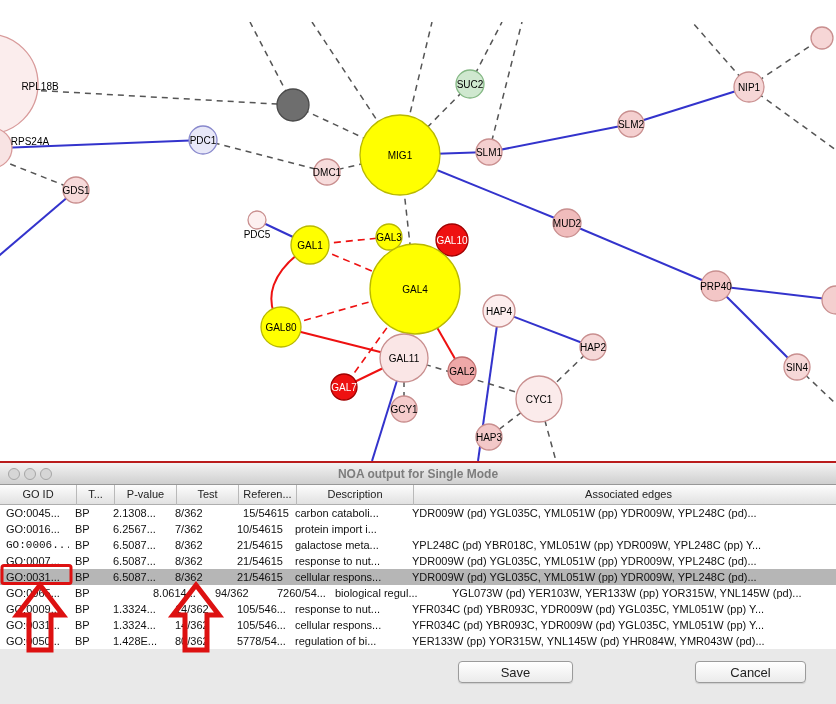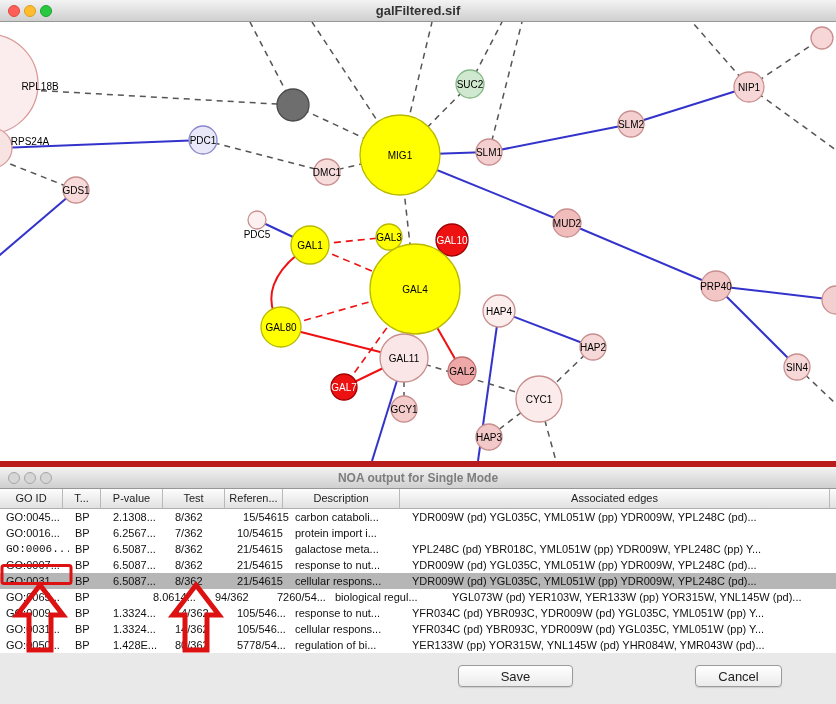--- a/index.html
+++ b/index.html
@@ -18,55 +18,49 @@
   .l1 { left:8px; }  .l2 { left:24px; }  .l3 { left:40px; }
   .red    { background:#ff5f57; border:1px solid #d94c44; }
   .yellow { background:#febc2e; border:1px solid #d9a022; }
   .green  { background:#28c840; border:1px solid #1ea231; }
   .gray   { background:#d6d6d6; border:1px solid #a6a6a6; }
 
   #network-window { top:0; height:461px; background:#fff; }
   #graph-svg { position:absolute; top:22px; left:0; }
   #graph-svg text { font:10px "Liberation Sans", sans-serif; }
 
-  #noa-window { top:461px; height:243px; background:#e9e9e9; border-top:6px solid #b91c1c; }
+  #noa-window { top:461px; height:243px; background:#e9e9e9; border-top:2px solid #b91c1c; }
   #noa-window .titlebar { height:22px; }
   #noa-window .title { color:#7d7d7d; font-size:12px; }
 
   #table-header { position:absolute; top:22px; left:0; width:836px; height:20px;
                   display:flex; background:linear-gradient(#fdfdfd,#e1e1e1);
                   border-bottom:1px solid #aeaeae; }
   .th { height:20px; line-height:19px; font-size:11px; color:#222; text-align:center;
         border-right:1px solid #b9b9b9; overflow:hidden; white-space:nowrap; flex:none; }
   #table-body { position:absolute; top:42px; left:0; width:836px; background:#fff; }
   .tr { display:flex; height:16px; background:#fff; }
   .tr.selected { background:#b6b6b6; }
   .td { height:16px; line-height:16px; font-size:11px; color:#111; padding-left:6px;
         overflow:hidden; white-space:nowrap; flex:none; }
 
   .mac-btn { position:absolute; height:22px; border:1px solid #9b9b9b; border-radius:4px;
              background:linear-gradient(#ffffff,#ebebeb); font-size:13px; color:#222;
              font-family:"Liberation Sans", sans-serif;
              box-shadow:0 1px 1px rgba(0,0,0,0.12); }
   #save-btn   { left:458px; top:198px; width:115px; }
-  #cancel-btn { left:695px; top:198px; width:87px; }
+  #cancel-btn { left:695px; top:198px; width:111px; }
 
   #annotations { position:absolute; left:0; top:0; width:836px; height:704px;
                  pointer-events:none; z-index:50; }
 </style>
 </head>
 <body>
 
 <div class="window" id="network-window">
-  <div class="titlebar">
-    <span class="light red l1"></span>
-    <span class="light yellow l2"></span>
-    <span class="light green l3"></span>
-    <span class="title">galFiltered.sif</span>
-  </div>
   <svg id="graph-svg" width="836" height="439" viewBox="0 0 836 439">
       <line x1="0" y1="126" x2="203" y2="118" stroke="#3333cc" stroke-width="2"></line>
       <line x1="76" y1="168" x2="-6" y2="238" stroke="#3333cc" stroke-width="2"></line>
       <line x1="400" y1="133" x2="489" y2="130" stroke="#3333cc" stroke-width="2"></line>
       <line x1="489" y1="130" x2="631" y2="102" stroke="#3333cc" stroke-width="2"></line>
       <line x1="631" y1="102" x2="749" y2="65" stroke="#3333cc" stroke-width="2"></line>
       <line x1="400" y1="133" x2="567" y2="201" stroke="#3333cc" stroke-width="2"></line>
       <line x1="567" y1="201" x2="716" y2="264" stroke="#3333cc" stroke-width="2"></line>
       <line x1="716" y1="264" x2="836" y2="278" stroke="#3333cc" stroke-width="2"></line>
       <line x1="716" y1="264" x2="797" y2="345" stroke="#3333cc" stroke-width="2"></line>
@@ -166,21 +160,21 @@
 </div>
 
 <div class="window" id="noa-window">
   <div class="titlebar">
     <span class="light gray l1"></span>
     <span class="light gray l2"></span>
     <span class="light gray l3"></span>
     <span class="title">NOA output for Single Mode</span>
   </div>
   <div id="table-header">
-      <div class="th" style="width: 63px;">GO ID</div>
+      <div class="th" style="width: 77px;">GO ID</div>
       <div class="th" style="width: 38px;">T...</div>
       <div class="th" style="width: 62px;">P-value</div>
       <div class="th" style="width: 62px;">Test</div>
       <div class="th" style="width: 58px;">Referen...</div>
       <div class="th" style="width: 117px;">Description</div>
       <div class="th" style="width: 430px;">Associated edges</div>
     </div>
   <div id="table-body">
       <div class="tr">
         <div class="td" style="width: 69px;">GO:0045...</div>

